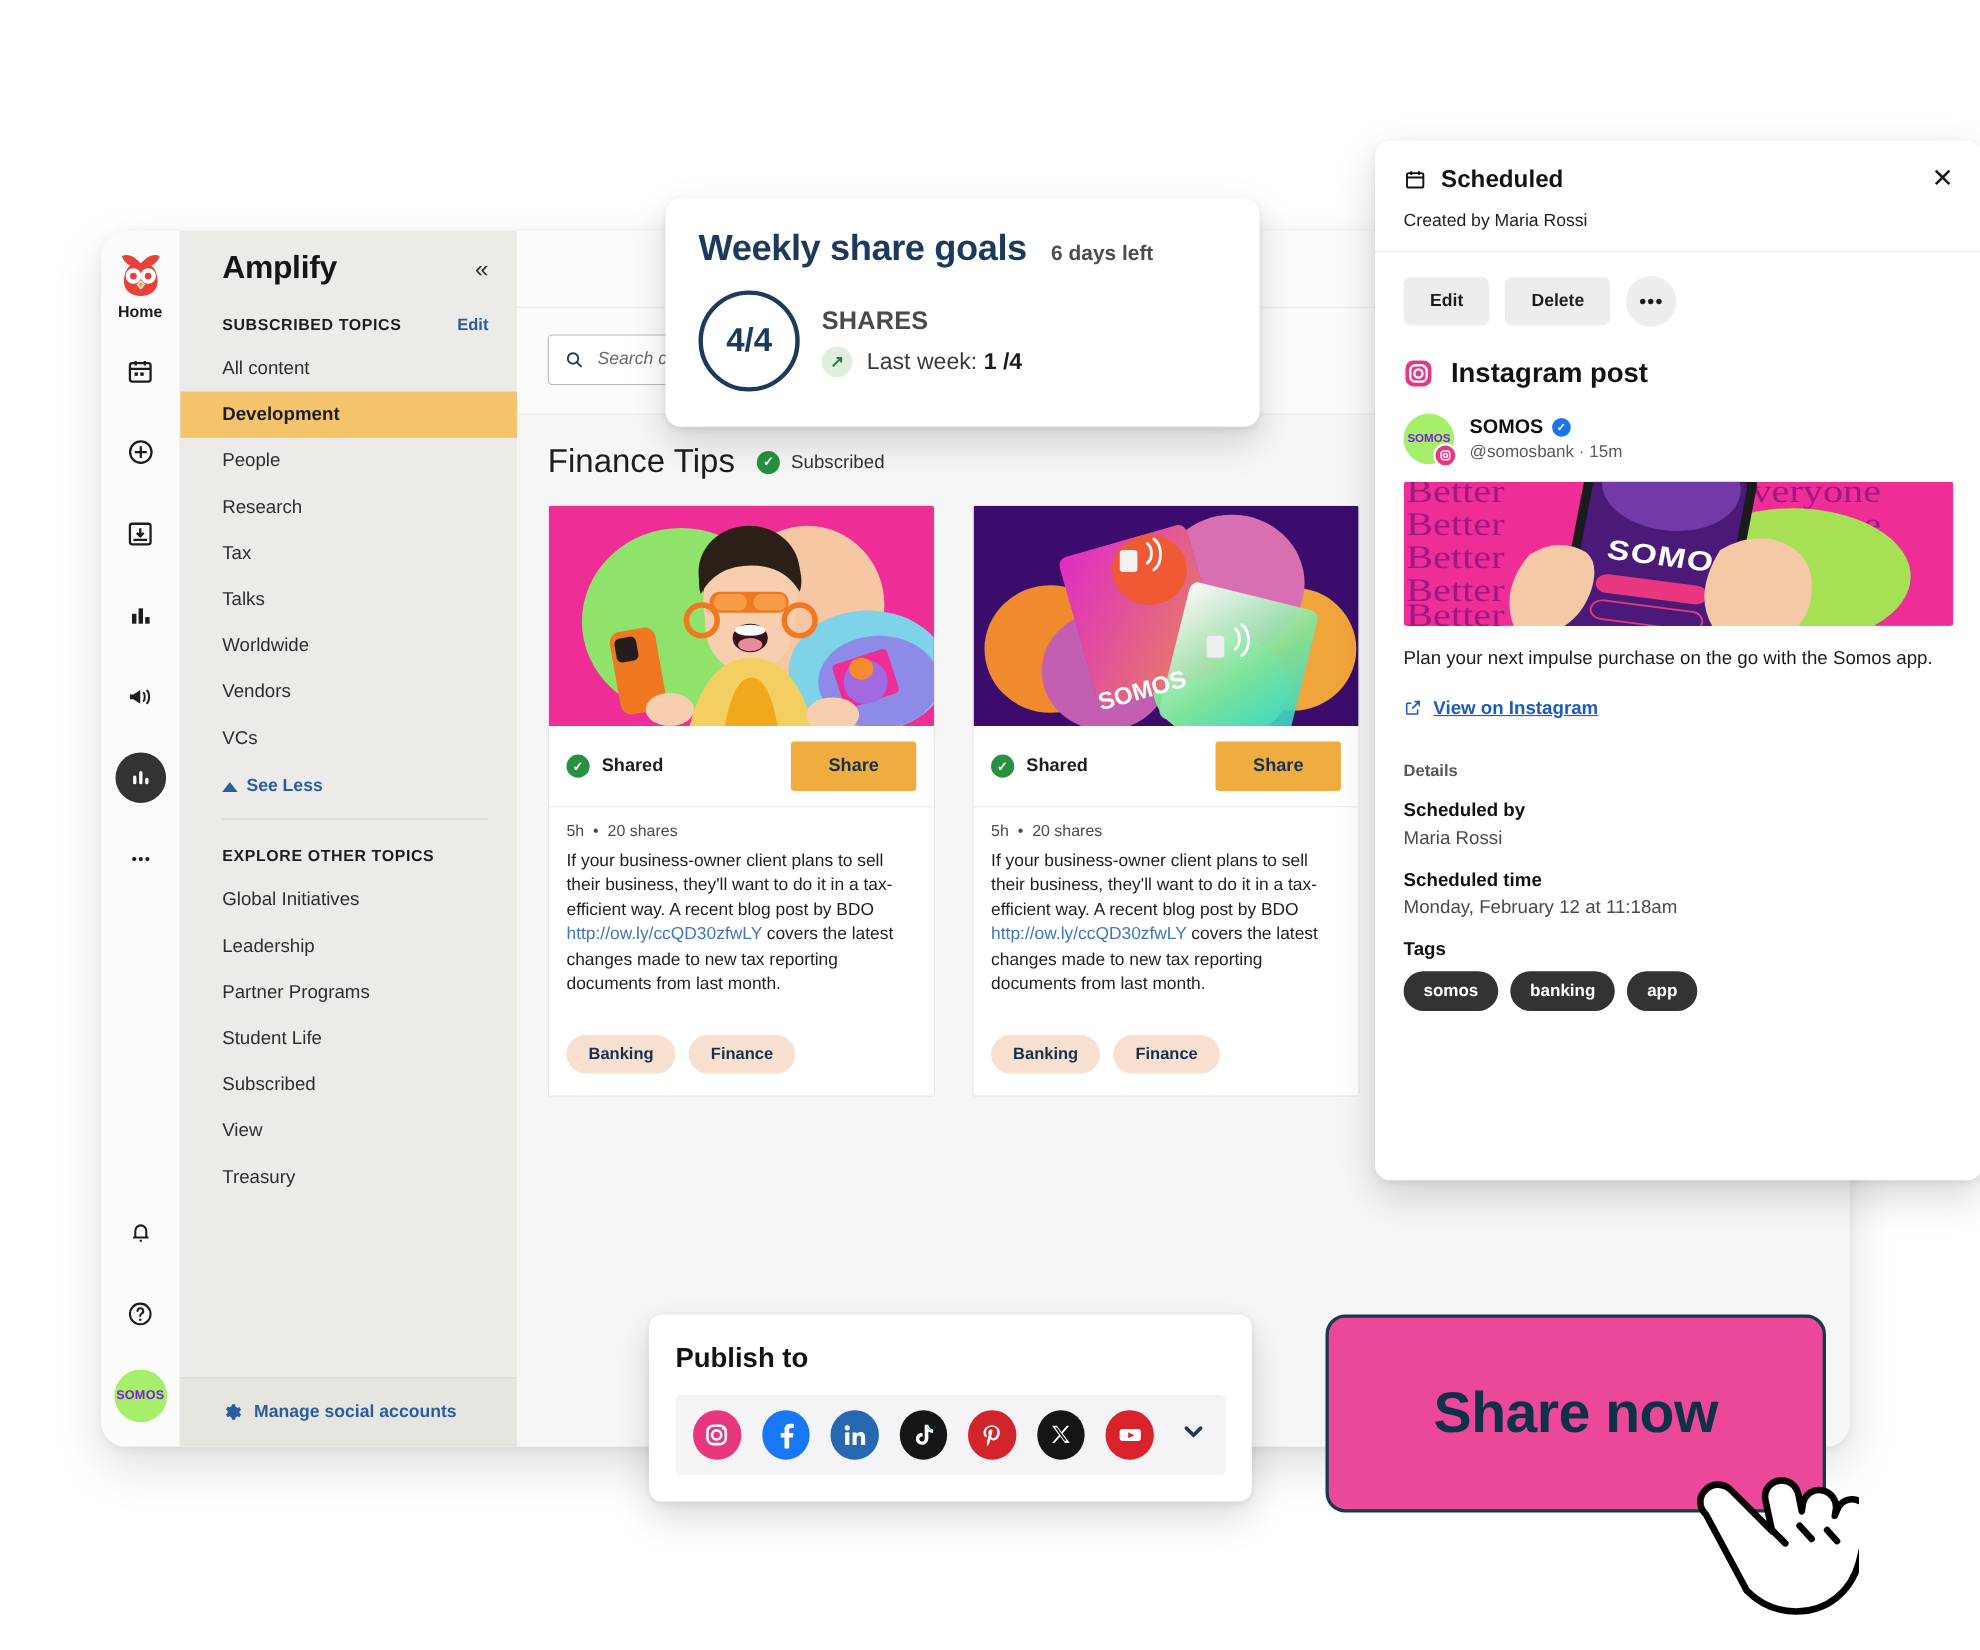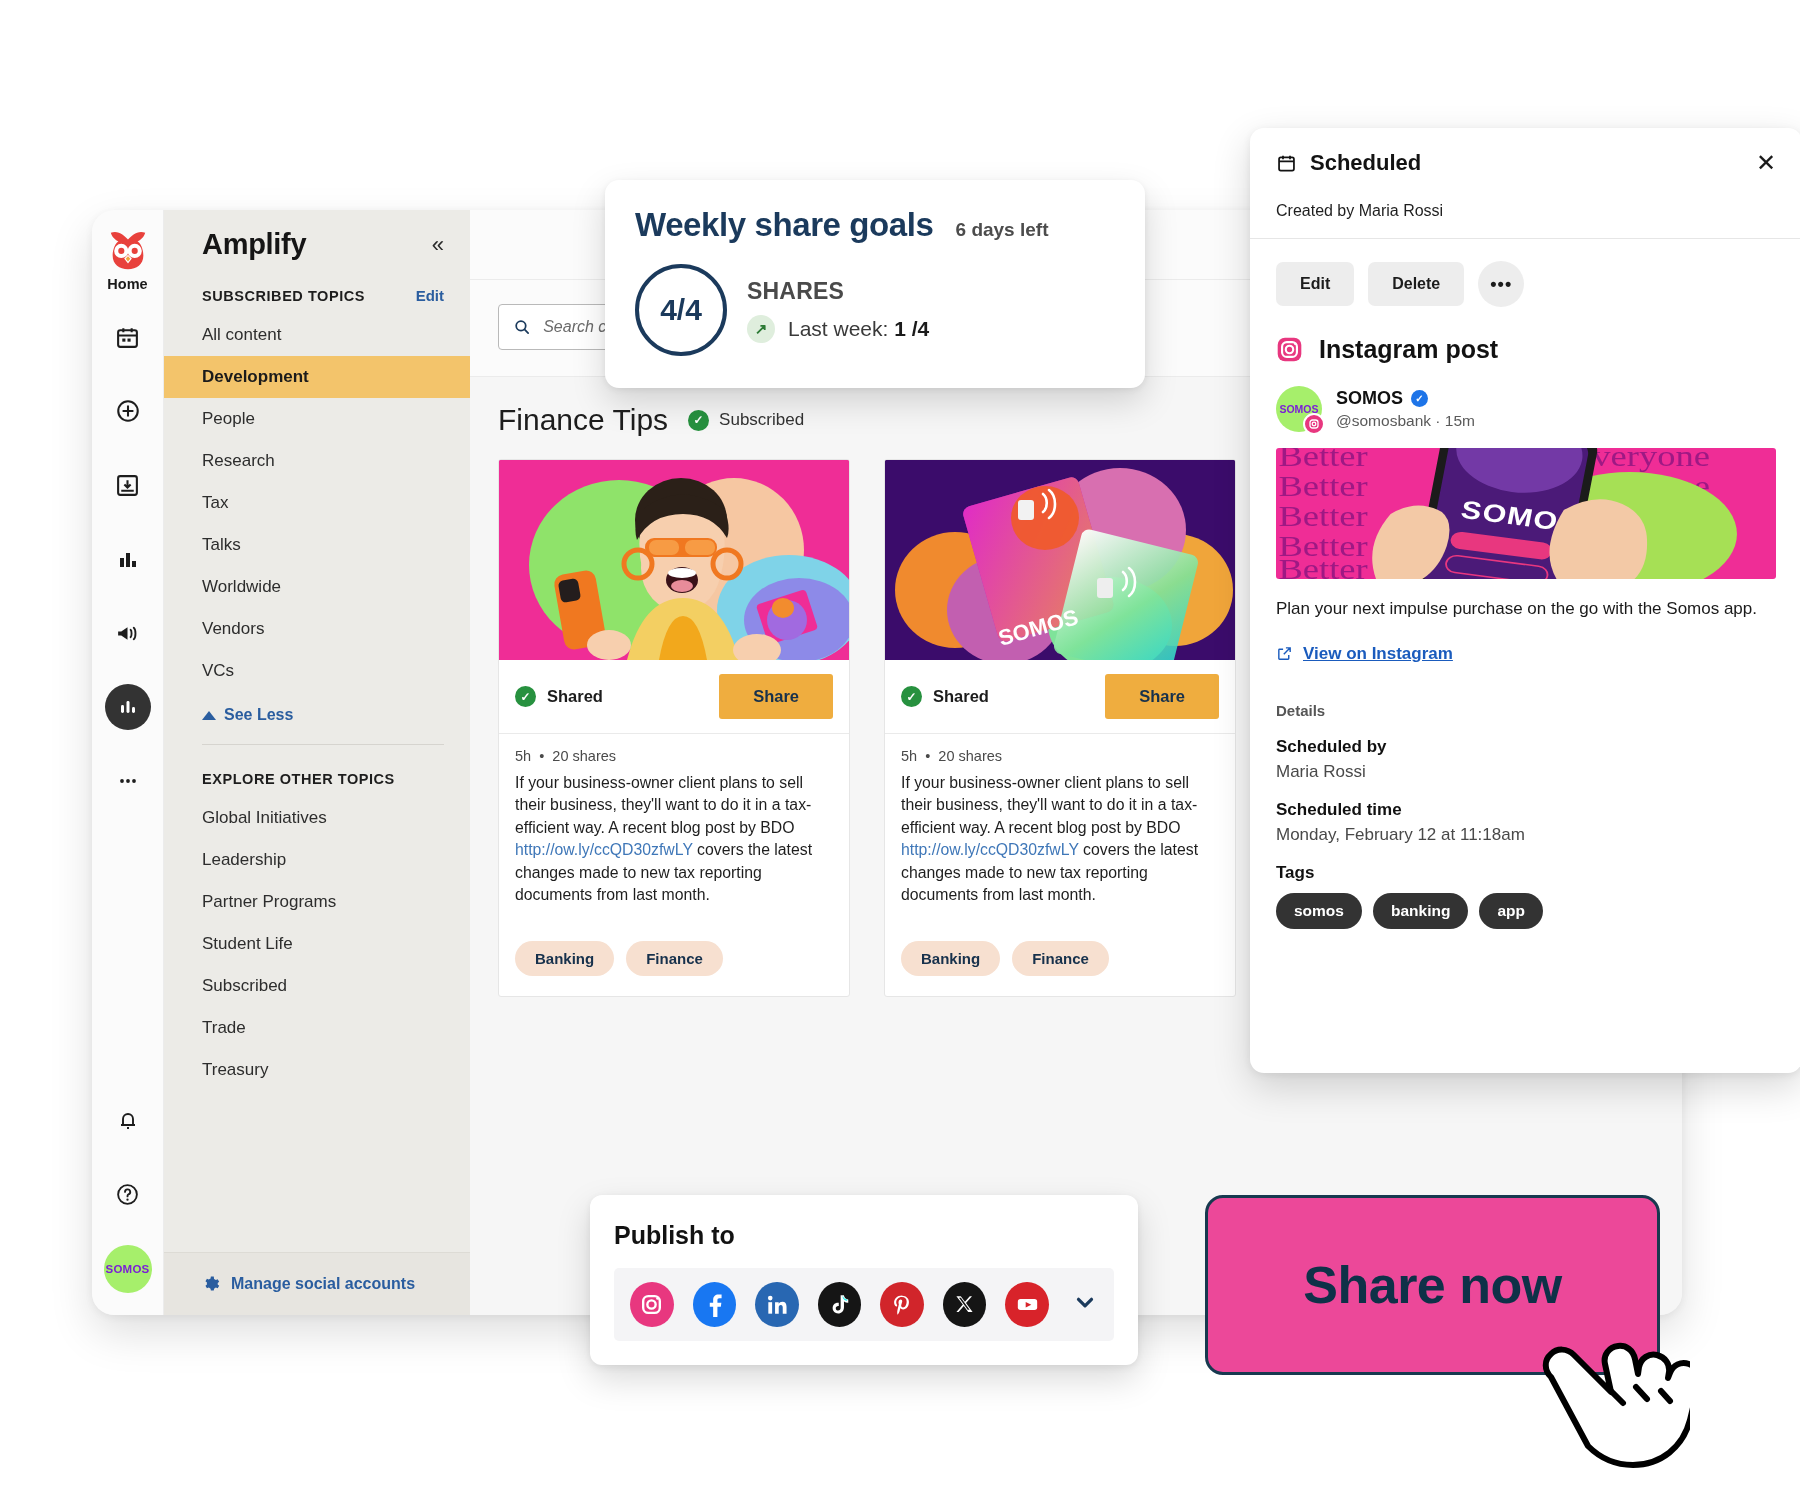--- a/index.html
+++ b/index.html
@@ -153,21 +153,21 @@
   .sched {
     position:absolute; left: 1250px; top: 128px; width: 552px; height: 945px;
     background:#fff; border-radius: 14px;
     box-shadow: 0 14px 38px rgba(0,0,0,.16), 0 2px 8px rgba(0,0,0,.07);
     overflow:hidden;
   }
   .sched-head { padding: 22px 26px 0 26px; }
   .sched-title-row { display:flex; align-items:center; justify-content:space-between; }
   .sched-title { display:flex; align-items:center; gap:13px; font-size:22px; font-weight:800; color:#131313; }
   .sched-close { font-size:24px; color:#1b1b1b; cursor:pointer; line-height:1; }
-  .sched-created { font-size:16px; color:#1f1f1f; margin-top: 26px; padding-bottom: 18px; }
+  .sched-created { font-size:16px; color:#1f1f1f; margin-top: 16px; padding-bottom: 18px; }
   .sched-divider { height:1px; background:#e6e6e6; }
   .sched-btns { display:flex; align-items:center; gap:14px; padding: 22px 26px 0 26px; }
   .pill-btn {
     background:#ededed; border:0; border-radius: 7px; padding: 13px 24px;
     font-size: 16px; font-weight:800; color:#1c1c1c; cursor:pointer;
     font-family:"Liberation Sans", sans-serif;
   }
   .round-btn {
     background:#ededed; border:0; width: 46px; height:46px; border-radius:50%;
     font-size: 18px; font-weight:800; color:#1c1c1c; cursor:pointer; letter-spacing:1px;
@@ -338,21 +338,21 @@
 
         <div class="section-head">
           <div class="label">EXPLORE OTHER TOPICS</div>
         </div>
 
         <div class="nav-item">Global Initiatives</div>
         <div class="nav-item">Leadership</div>
         <div class="nav-item">Partner Programs</div>
         <div class="nav-item">Student Life</div>
         <div class="nav-item">Subscribed</div>
-        <div class="nav-item">Trade</div>
+        <div class="nav-item">View</div>
         <div class="nav-item">Treasury</div>
       </div>
 
       <div class="sidenav-spacer"></div>
 
       <div class="manage-row">
         <svg viewBox="0 0 24 24" width="18" height="18" fill="currentColor">
           <path d="M12 8.5A3.5 3.5 0 1012 15.5 3.5 3.5 0 0012 8.5zm9 3.5c0-.5 0-1-.1-1.4l2-1.6-2-3.4-2.4 1a7.6 7.6 0 00-2.4-1.4L15.7 2h-3.9l-.4 2.6c-.9.3-1.7.8-2.4 1.4l-2.4-1-2 3.4 2 1.6c0 .5-.1.9-.1 1.4s0 .9.1 1.4l-2 1.6 2 3.4 2.4-1c.7.6 1.5 1.1 2.4 1.4l.4 2.6h3.9l.4-2.6c.9-.3 1.7-.8 2.4-1.4l2.4 1 2-3.4-2-1.6c.1-.5.1-.9.1-1.4z"></path>
         </svg>
         <span>Manage social accounts</span>

